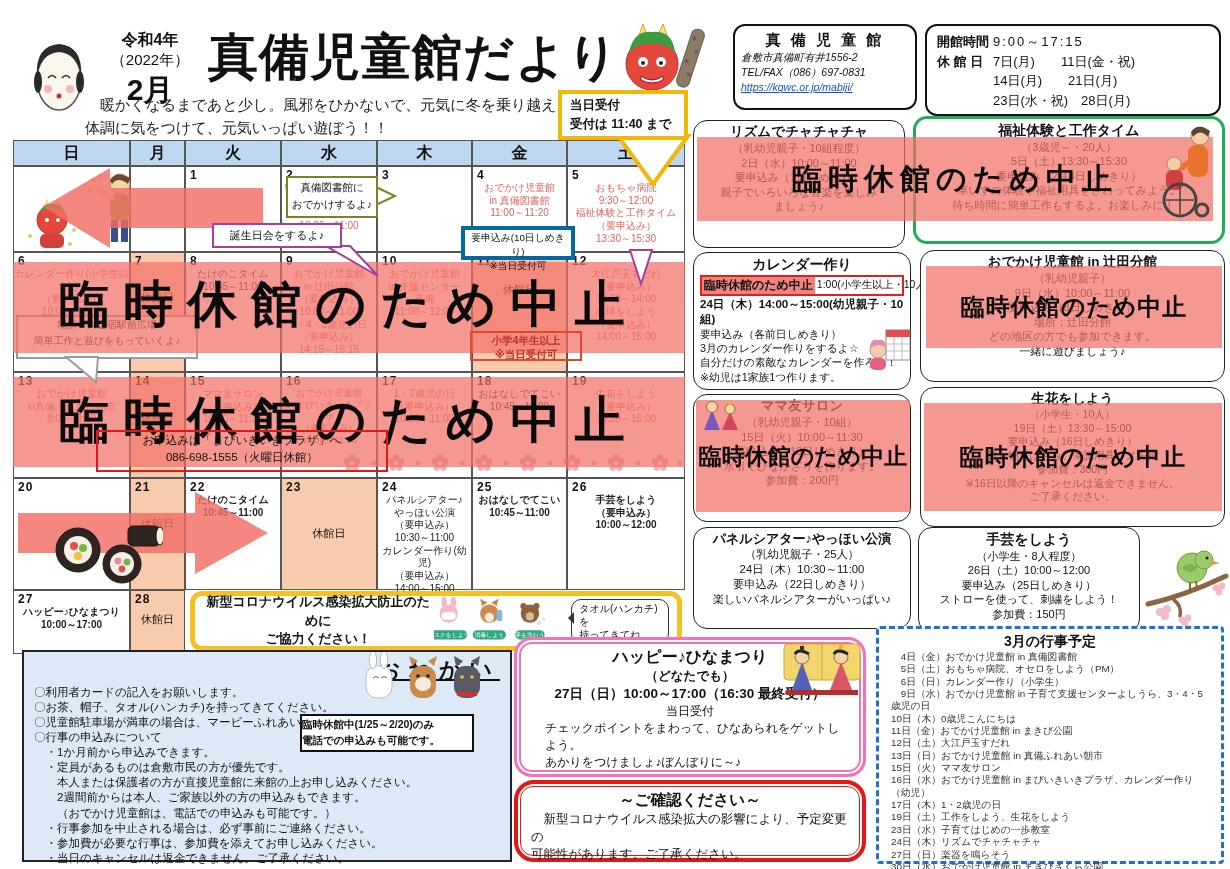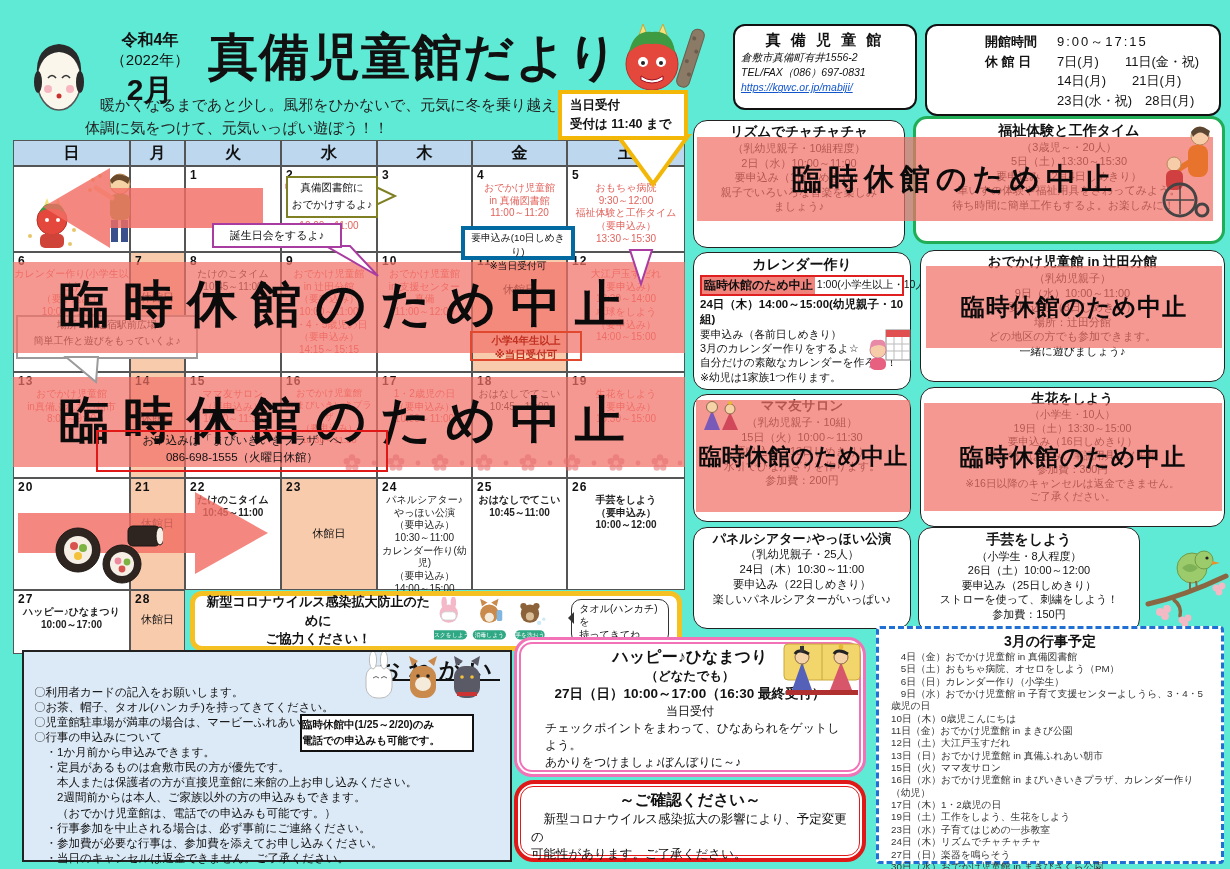--- a/index.html
+++ b/index.html
@@ -1,31 +1,31 @@
 <!DOCTYPE html>
 <html><head>
 <meta charset="utf-8">
 <style>
   html,body{margin:0;padding:0;background:#e9e9e9;}
-  .page{position:relative;width:1230px;height:869px;background:#5eead4;overflow:hidden;
+  .page{position:relative;width:1230px;height:869px;background:#ffffff;overflow:hidden;
         font-family:"Liberation Sans","DejaVu Sans",sans-serif;color:#111;}
   .abs{position:absolute;}
   .pre{white-space:pre-line;}
   
   .era{font-size:16px;font-weight:bold;}
   .yearp{font-size:15px;}
   .monthbig{font-size:30px;font-weight:bold;}
   .main-title{font-size:50px;font-weight:900;letter-spacing:1px;}
   .greeting{font-size:15px;line-height:1.5;color:#222;}
   .rbox{border:2px solid #111;border-radius:12px;background:#fff;box-sizing:border-box;}
   .contact-name{font-weight:bold;font-size:15px;letter-spacing:3px;text-align:center;}
   .contact-line{font-size:10.5px;line-height:1.45;font-style:italic;}
   .url{color:#1155CC;text-decoration:underline;font-size:10.5px;}
   .hours-row{display:flex;font-size:13px;line-height:1.5;}
-  .hours-lab{font-weight:bold;width:72px;flex:none;margin-left:48px;}
+  .hours-lab{font-weight:bold;width:56px;flex:none;}
   .sameday{border:4px solid #F2B707;background:#fff;font-weight:bold;font-size:12.5px;line-height:1.5;
            padding:2px 8px;box-sizing:border-box;z-index:30;}
   
   .cell{position:absolute;border:1px solid #555;box-sizing:border-box;background:#fff;z-index:1;}
   .hcell{position:absolute;border:1px solid #555;box-sizing:border-box;background:#BDD7EE;
          font-size:16px;font-weight:bold;text-align:center;line-height:24px;z-index:1;}
   .closed{background:#F8CBAD;}
   .num{font-weight:bold;font-size:12px;padding:1px 0 0 4px;letter-spacing:1px;}
   .ev{text-align:center;font-size:10px;line-height:1.27;}
   .red{color:#E2635C;}

